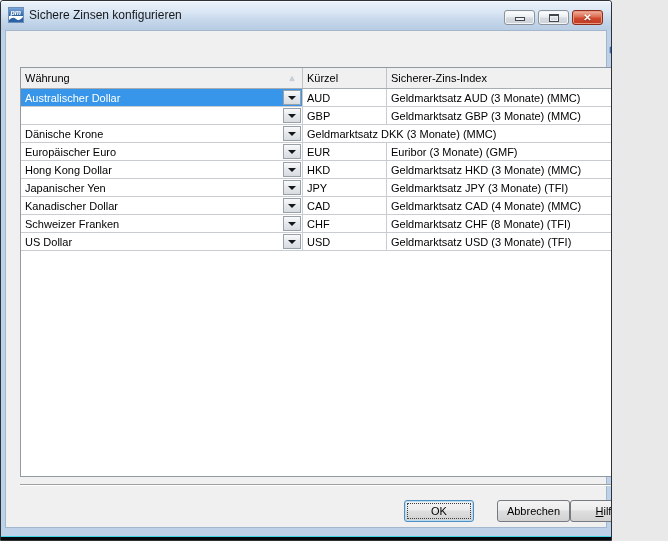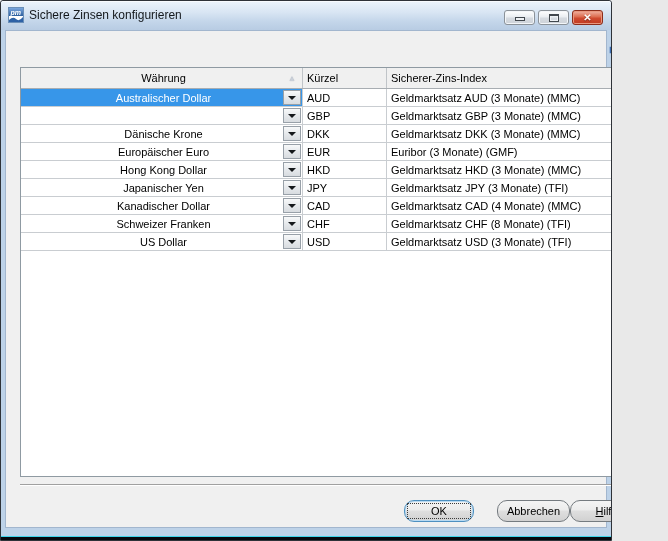--- a/index.html
+++ b/index.html
@@ -45,21 +45,21 @@
   .tool-btn.add{left:607px;top:40px;}
   .tool-btn.remove{left:628px;top:40px;}
   .minus-shape{width:14px;height:6px;border:1px solid #9aa2ac;background:linear-gradient(#d4d9e0,#c3c9d2);border-radius:1px;}
   
   .grid{
     position:absolute;left:19px;top:66px;width:629px;height:410px;
     background:#fff;border:1px solid #8f9aa2;
   }
   .grid-header{display:flex;height:21px;background:#f0f0f0;border-bottom:1px solid #a8adb2;}
   .hcell{border-right:1px solid #c0c4c8;padding:4px 0 0 4px;font-size:11px;color:#000;position:relative;white-space:nowrap;overflow:hidden;}
-  .c1{width:282px;text-align:center;}
+  .c1{width:282px;}
   .c2{width:84px;}
   .c3{flex:1;border-right:none !important;}
   .sort-icon{position:absolute;right:6px;top:7px;font-size:8px;line-height:8px;color:#c9cfd8;text-shadow:0 0 1px #a2a8b2;}
   .row{display:flex;height:18px;}
   .cell{border-right:1px solid #c9cdd1;border-bottom:1px solid #c9cdd1;font-size:11px;position:relative;background:#fff;color:#000;white-space:nowrap;overflow:hidden;}
   .cell .txt{display:block;padding:3px 0 0 4px;}
   .row.selected .cell.c1{background:#3796e9;color:#fff;}
   .combo-btn{
     position:absolute;top:1px;right:1px;width:18px;height:15px;
     border:1px solid #98a0a8;background:linear-gradient(#f8f9fa,#e6e9ec 50%,#d8dce0);
@@ -68,21 +68,21 @@
   .arrow-down{width:0;height:0;border-left:4px solid transparent;border-right:4px solid transparent;border-top:4px solid #15181b;margin-top:1px;}
   .picker-btn{
     position:absolute;top:1px;right:1px;width:20px;height:15px;
     border:1px solid #98a0a8;background:linear-gradient(#f8f9fa,#e6e9ec 50%,#d8dce0);
     font-size:12px;font-weight:bold;color:#16191c;text-align:center;line-height:8px;
   }
   .separator{position:absolute;left:19px;top:483px;width:638px;height:2px;
     background:linear-gradient(#a0a0a0 50%,#ffffff 50%);}
   .btn{
     position:absolute;top:499px;height:22px;
-    border:1px solid #757b80;border-radius:10px;
+    border:1px solid #757b80;border-radius:3px;
     background:linear-gradient(#f4f4f4,#ececec 45%,#dfdfdf 50%,#d1d1d1);
     font-size:11px;color:#000;display:flex;align-items:center;justify-content:center;
   }
   .btn .lbl{display:block;}
   .btn-ok{left:403px;width:70px;border-color:#4e90c0;box-shadow:0 0 0 1px #b9daf2 inset;}
   .btn-cancel{left:496px;width:73px;}
   .btn-help{left:569px;width:73px;}
   .btn-help .lbl::first-letter{text-decoration:underline;}
   .focus-rect{position:absolute;left:2px;top:2px;right:2px;bottom:2px;border:1px dotted #3c3c3c;border-radius:1px;pointer-events:none;}
 </style>
@@ -174,23 +174,20 @@
       </div>
     </div>
 
     <div class="row">
       <div class="cell c1">
         <span class="txt">Dänische Krone</span>
         <div class="combo-btn">
             <div class="arrow-down"></div>
           </div>
       </div>
-      <div class="cell c2">
-          <span class="txt">DKK</span>
-        </div>
       <div class="cell c3">
         <span class="txt">Geldmarktsatz DKK (3 Monate) (MMC)</span>
         <div class="picker-btn"><span>…</span></div>
       </div>
     </div>
 
     <div class="row">
       <div class="cell c1">
         <span class="txt">Europäischer Euro</span>
         <div class="combo-btn">

